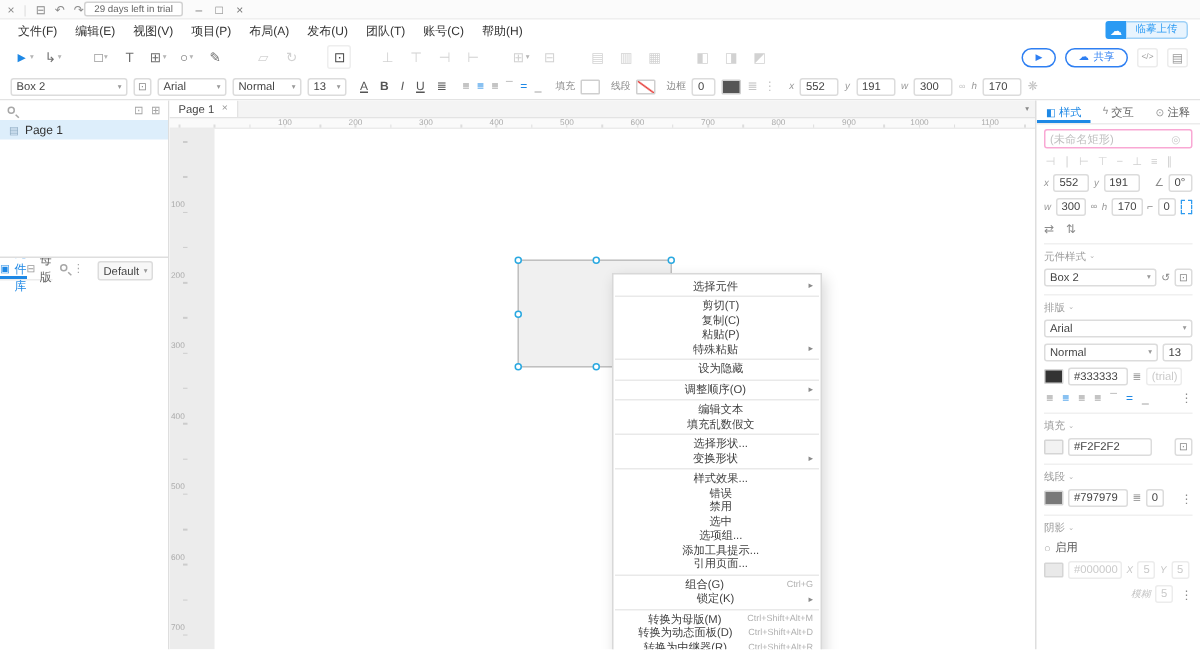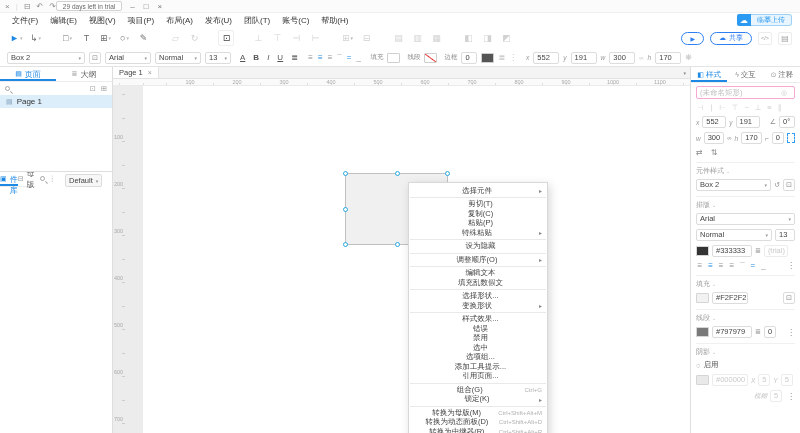--- a/index.html
+++ b/index.html
@@ -339,30 +339,20 @@
   <span class="field dim-field">
       <span>170</span>
     </span>
   <span class="gray-glyph">❋</span>
 </div>
 
 <div class="main">
 
   <div class="left-panel">
     <div class="pages-section">
-      <div class="panel-tabs">
-        <div class="panel-tab active">
-          <span class="pt-ic">▤</span>
-          <span>页面</span>
-        </div>
-        <div class="panel-tab">
-          <span class="pt-ic">≣</span>
-          <span>大纲</span>
-        </div>
-      </div>
       <div class="search-row">
         <span class="mag"></span>
         <span class="sr-right">
           <span>⊡</span>
           <span>⊞</span>
         </span>
       </div>
       <div id="pages-list">
           <div class="page-item">
             <span class="pi-ic">▤</span>
@@ -750,21 +740,21 @@
           </div>
       </div>
 
       <div class="sec">
         <div class="sec-label">
             <span>填充</span>
             <span class="c">⌄</span>
           </div>
         <div class="row">
           <span class="isw" style="background:#F2F2F2;"></span>
-          <span class="field" style="width:36px;">
+          <span class="field" style="width:56px;">
               <span>#F2F2F2</span>
             </span>
           <span class="icon-btn" style="margin-left:auto;">⊡</span>
         </div>
       </div>
 
       <div class="sec">
         <div class="sec-label">
             <span>线段</span>
             <span class="c">⌄</span>

